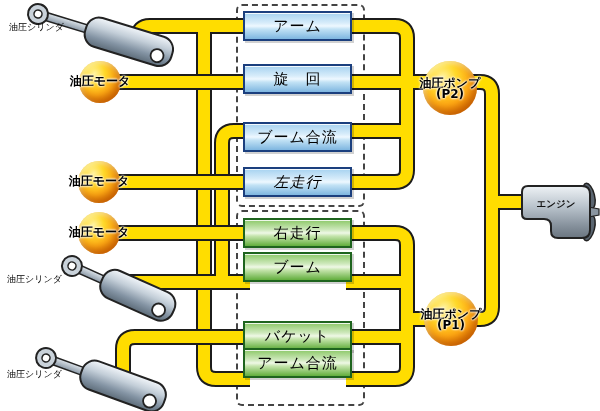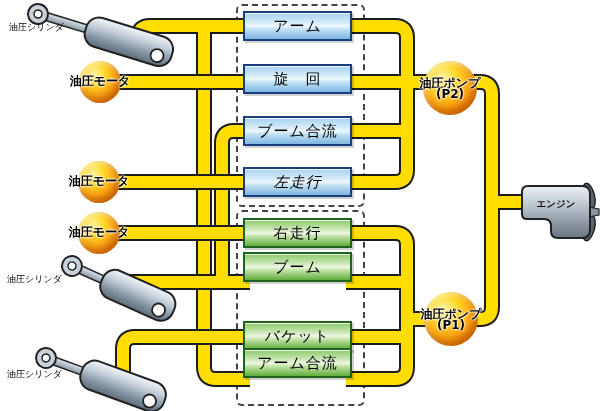--- a/index.html
+++ b/index.html
@@ -154,21 +154,21 @@
       <text x="556" y="207" text-anchor="middle" font-size="9.5" font-weight="bold" fill="#111">エンジン</text>
     </g>
   </svg>
 
   <div class="valve blue" style="top:11px;">
       <span>アーム</span>
     </div>
   <div class="valve blue" style="top:64px;">
       <span>旋　回</span>
     </div>
-  <div class="valve blue" style="top:116px;">
+  <div class="valve blue" style="top:122px;">
       <span>ブーム合流</span>
     </div>
   <div class="valve blue" style="top:167px;font-style:italic;">
       <span>左走行</span>
     </div>
   <div class="valve green" style="top:218px;">
       <span>右走行</span>
     </div>
   <div class="valve green" style="top:252px;">
       <span>ブーム</span>

